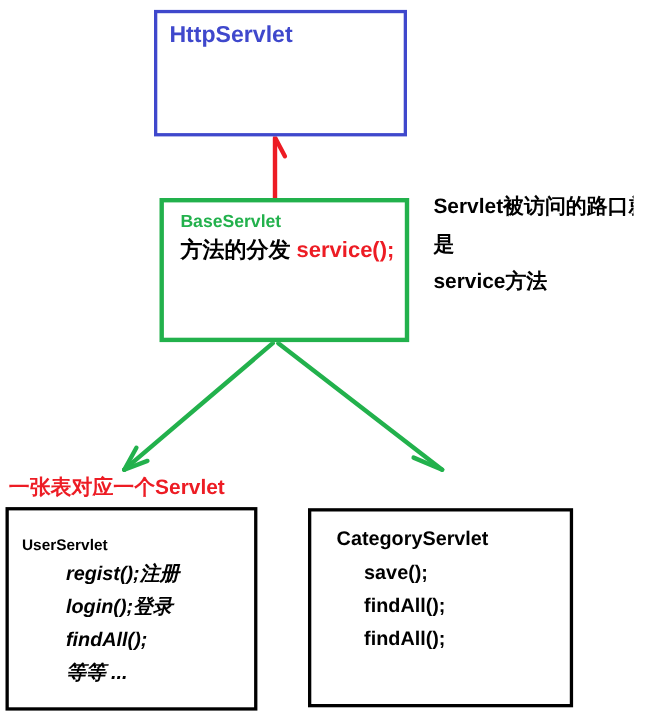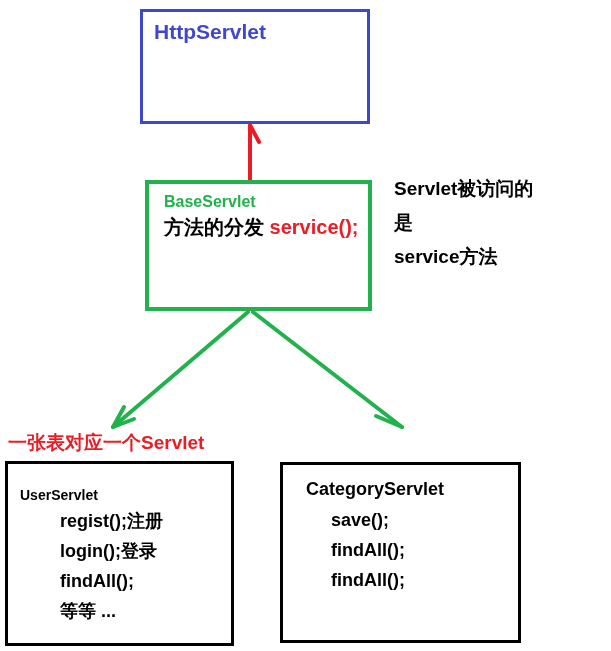--- a/index.html
+++ b/index.html
@@ -9,20 +9,21 @@
   }
   #canvas {
     position: relative;
     width: 533px;
     height: 651px;
     background: #ffffff;
     font-family: "Liberation Sans", "DejaVu Sans", sans-serif;
     font-weight: bold;
     color: #000000;
     overflow: hidden;
+    padding-left: 43px;
   }
   .box {
     position: absolute;
     background: #ffffff;
     box-sizing: border-box;
   }
   
   #http-box {
     left: 140px; top: 9px;
     width: 230px; height: 115px;
@@ -69,21 +70,21 @@
   
   #user-box {
     left: 5px; top: 461px;
     width: 229px; height: 185px;
     border: 3px solid #000000;
   }
   #user-box .title {
     margin: 23px 0 0 12px;
     font-size: 14px;
   }
-  #user-box .methods { margin: 3px 0 17px 52px; }
+  #user-box .methods { margin: 3px 0 17px 52px; font-style: italic; }
   
   #category-box {
     left: 280px; top: 462px;
     width: 241px; height: 181px;
     border: 3px solid #000000;
   }
   #category-box .title {
     margin: 14px 0 0 23px;
     font-size: 18px;
   }

